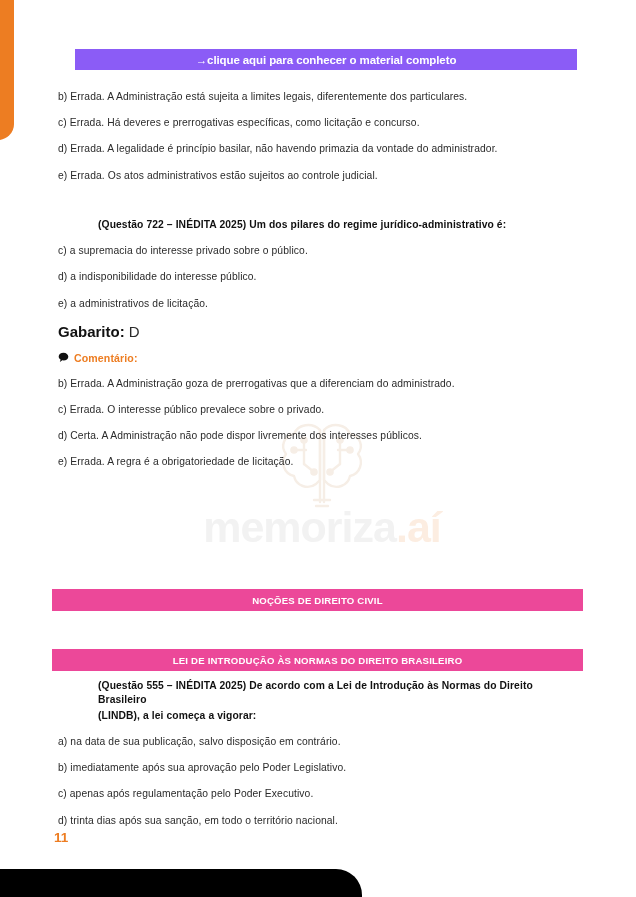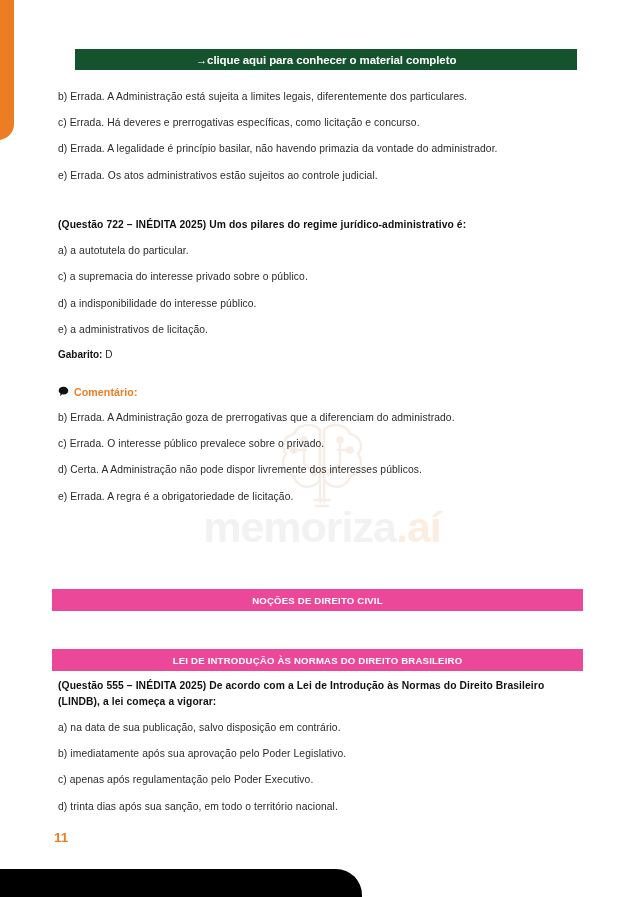--- a/index.html
+++ b/index.html
@@ -80,21 +80,21 @@
   .wm-text .wm-a { color: #F2F2F2; }
   .wm-text .wm-b { color: #FCEDE1; }
 
   
   .cta-banner {
     position: absolute;
     left: 75px;
     top: 49px;
     width: 502px;
     height: 21px;
-    background: #14532d;
+    background: #8b5cf6;
     display: flex;
     align-items: center;
     justify-content: center;
   }
   .cta-banner .cta-label {
     color: #ffffff;
     font-size: 11.5px;
     font-weight: bold;
     letter-spacing: -0.1px;
     white-space: nowrap;
@@ -109,28 +109,29 @@
   .line {
     font-size: 10.3px;
     color: #2A2A2A;
     line-height: 1.35;
     margin: 0 0 12.3px 0;
     letter-spacing: 0.01em;
   }
   .line.bold {
     font-weight: bold;
     color: #111111;
+    margin-left: 40px;
   }
   .line.tight {
     margin-bottom: 11px;
   }
   .gabarito-line {
-    font-size: 10px;
+    font-size: 15px;
     color: #2A2A2A;
-    margin: 0 0 26px 0;
+    margin: 0 0 12px 0;
   }
   .gabarito-line b { color: #111111; }
 
   
   .comentario {
     display: flex;
     align-items: center;
     gap: 5px;
     margin: 0 0 13px 0;
   }
@@ -214,21 +215,20 @@
 
   <div class="body-block" style="top:90px;">
     <p class="line">b) Errada. A Administração está sujeita a limites legais, diferentemente dos particulares.</p>
     <p class="line">c) Errada. Há deveres e prerrogativas específicas, como licitação e concurso.</p>
     <p class="line">d) Errada. A legalidade é princípio basilar, não havendo primazia da vontade do administrador.</p>
     <p class="line">e) Errada. Os atos administrativos estão sujeitos ao controle judicial.</p>
   </div>
 
   <div class="body-block" style="top:218px;">
     <p class="line bold">(Questão 722 – INÉDITA 2025) Um dos pilares do regime jurídico-administrativo é:</p>
-    <p class="line">a) a autotutela do particular.</p>
     <p class="line">c) a supremacia do interesse privado sobre o público.</p>
     <p class="line">d) a indisponibilidade do interesse público.</p>
     <p class="line">e) a administrativos de licitação.</p>
 
     <p class="gabarito-line"><b>Gabarito:</b> <span>D</span></p>
 
     <div class="comentario">
       <span class="bubble-icon">
         <svg width="11" height="11" viewBox="0 0 16 16" fill="#111111">
           <path d="M8 1.2 C4 1.2 1 3.5 1 6.5 C1 8.3 2.1 9.9 3.8 10.9 L2.7 14.6 L6.3 12.1 C6.8 12.2 7.4 12.3 8 12.3 C12 12.3 15 9.9 15 6.9 C15 3.7 12 1.2 8 1.2 Z"></path>

